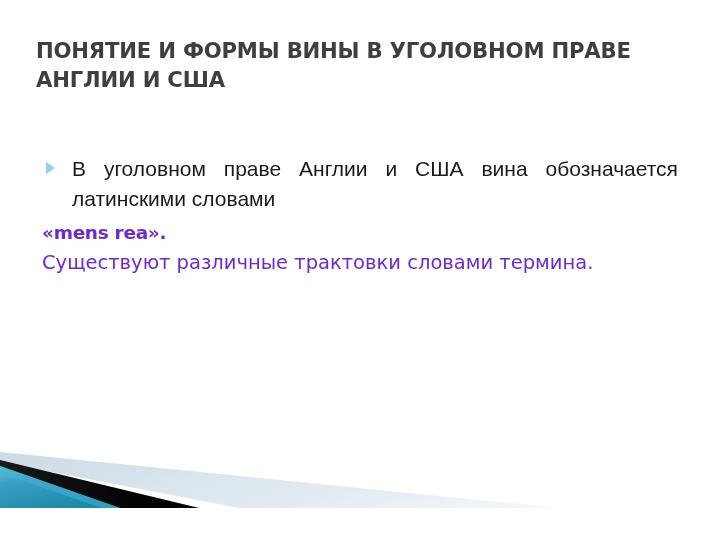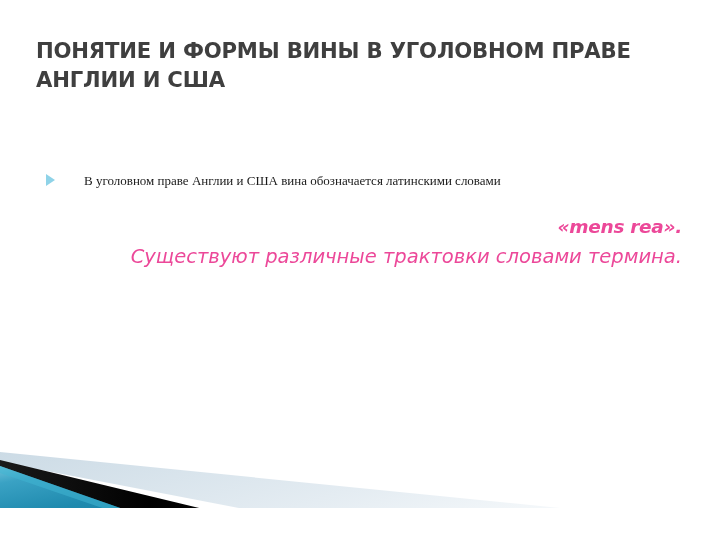--- a/index.html
+++ b/index.html
@@ -54,37 +54,36 @@
     left: 4px;
     top: 8px;
     width: 0;
     height: 0;
     border-top: 6px solid transparent;
     border-bottom: 6px solid transparent;
     border-left: 9px solid #8FD3E8;
   }
 
   .para-justify {
-    font-family: Liberation Serif, serif;
-    font-size: 13px;
+    font-family: Liberation Sans, sans-serif;
+    font-size: 21px;
     line-height: 30px;
     color: #1A1A1A;
     text-align: justify;
     text-align-last: left;
-    margin: 16px;
+    margin: 4px;
   }
 
   .para-center {
     font-family: "DejaVu Sans", sans-serif;
     font-size: 19.5px;
     line-height: 30px;
-    color: #ec4899;
-    text-align: right;
+    color: #6d28d9;
+    text-align: left;
     margin: 0;
-    font-style: italic;
   }
 
   .emphasis-term {
     font-family: "DejaVu Sans", sans-serif;
     font-weight: bold;
     font-size: 18.5px;
     letter-spacing: -0.3px;
   }
 
   

